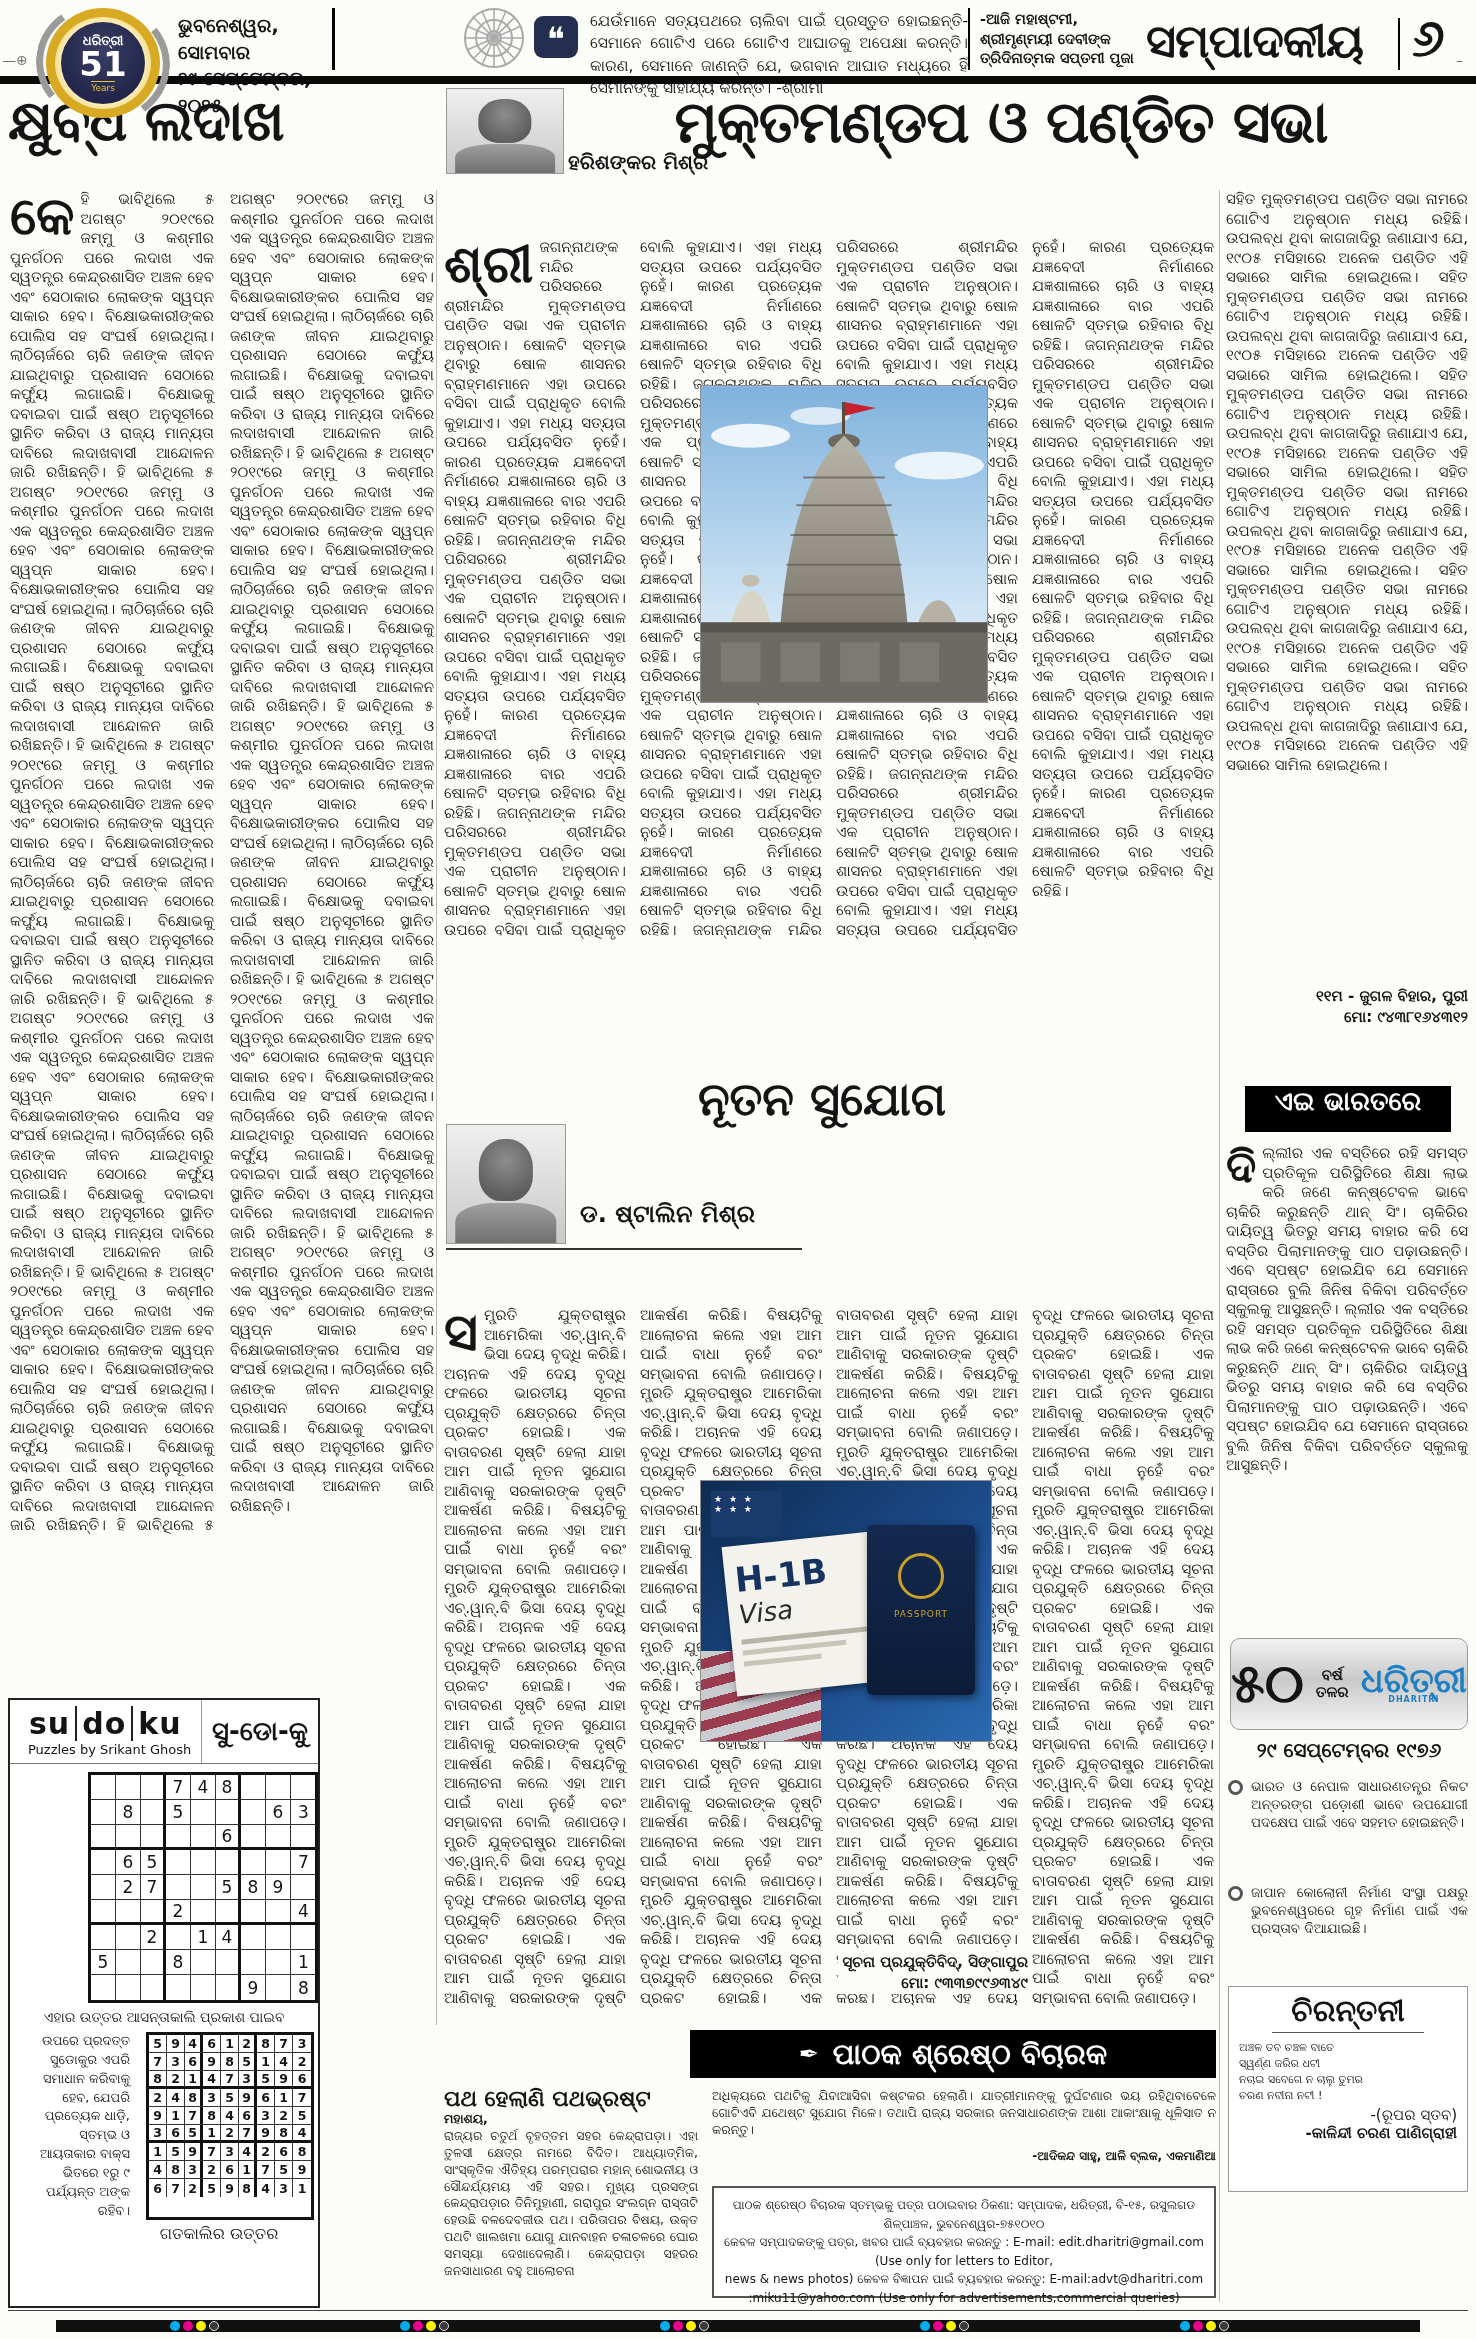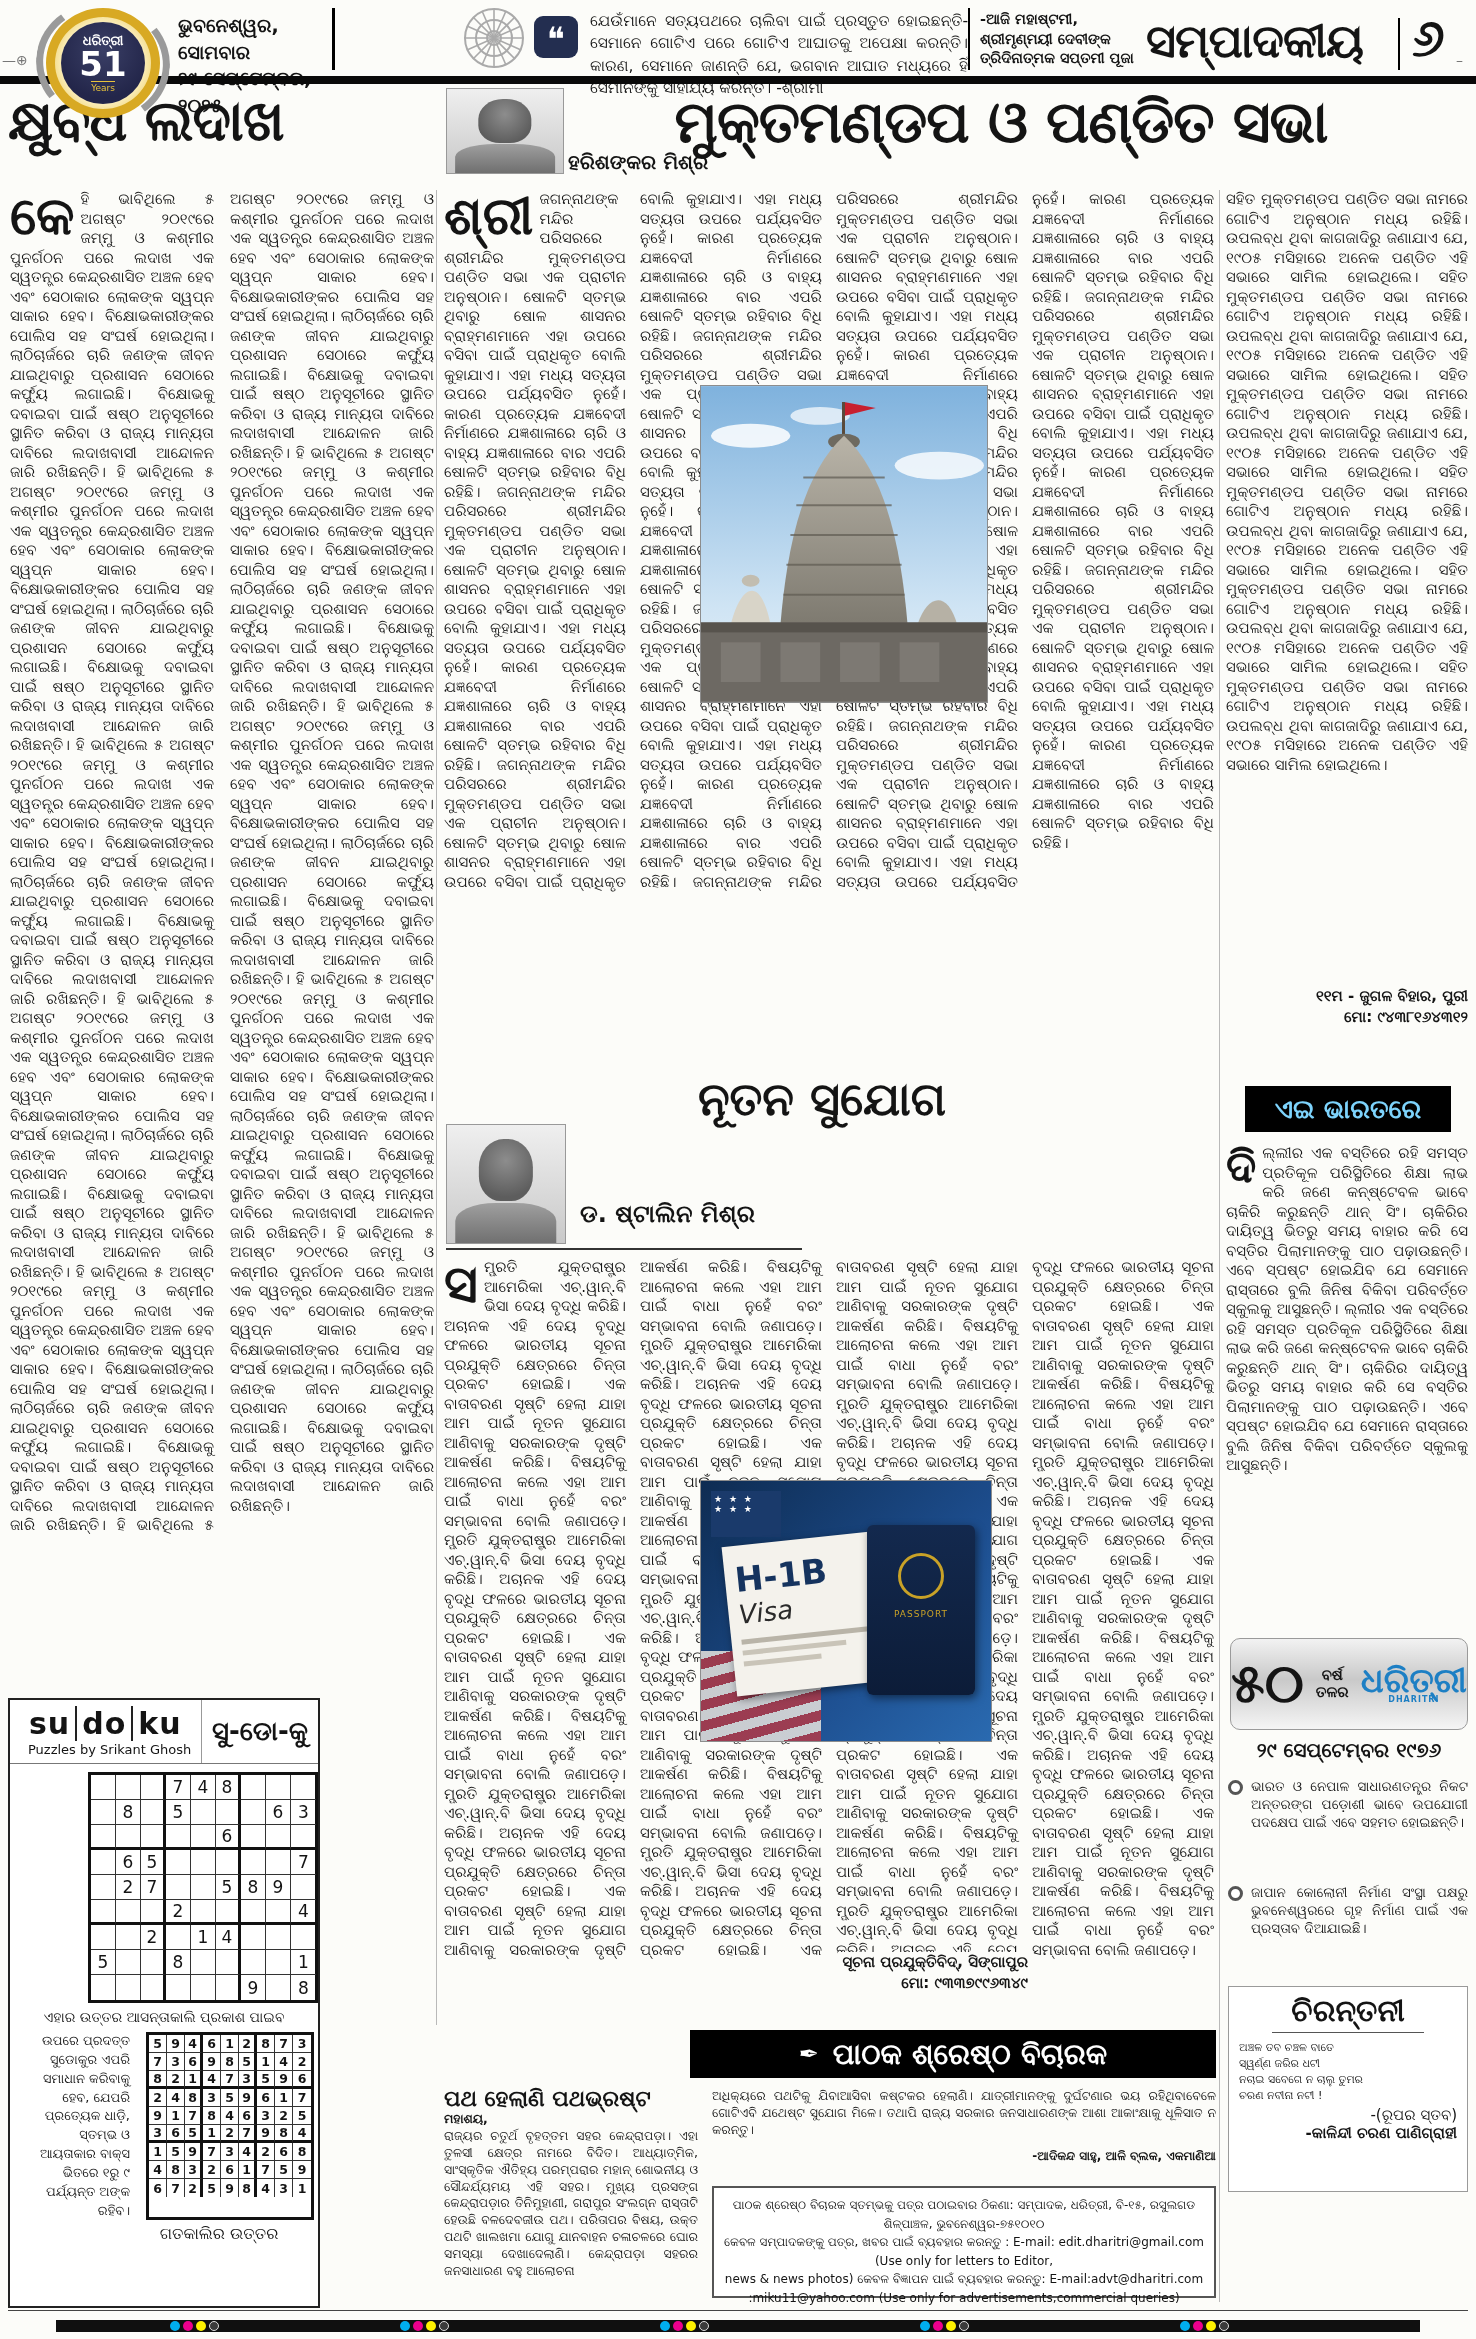--- a/index.html
+++ b/index.html
@@ -43,30 +43,30 @@
   .headline2 { left:578px; top:88px; width:846px; font-size:58px; font-weight:bold; text-align:center; letter-spacing:-1px; }
   .headline3 { left:622px; top:1072px; width:400px; font-size:46px; font-weight:bold; text-align:center; }
   .byline { font-size:20px; font-weight:bold; }
   .photo-author { background:linear-gradient(#ececec,#cmd 90%); background:linear-gradient(#efefef,#c9c9c9); border:1px solid #999; overflow:hidden; }
   .ph-head { position:absolute; left:50%; top:12%; width:46%; height:52%; transform:translateX(-50%);
     background:radial-gradient(circle at 50% 35%, #8d8d8d, #5d5d5d 75%); border-radius:46% 46% 40% 40%; }
   .ph-body { position:absolute; left:50%; bottom:-4%; width:86%; height:38%; transform:translateX(-50%);
     background:linear-gradient(#9f9f9f,#6a6a6a); border-radius:40% 40% 0 0; }
   .bodytext { font-size:15px; line-height:1.3; }
   .cols2 { column-count:2; column-gap:16px; }
-  .cols4 { column-count:4; column-gap:14px; }
+  .cols4 { column-count:4; column-gap:14px;margin-top:48px; }
   .dropcap { float:left; font-size:52px; line-height:0.95; font-weight:bold; margin:2px 6px 0 0; }
   .divider-v { background:#b9b9b9; width:1px; }
   .endsign { font-size:15px; font-weight:bold; text-align:right; background:#fcfcf9; z-index:4; line-height:1.4; }
 
   
   .photo-frame { border:1px solid #8d8d8d; z-index:3; background:#fff; }
 
   
-  .blackbox { background:#000; color:#7dd3fc; font-weight:bold; display:flex; align-items:center; justify-content:center; }
+  .blackbox { background:#000; color:#ffffff; font-weight:bold; display:flex; align-items:flex-start; justify-content:center; }
   .fy-banner { left:1230px; top:1638px; width:238px; height:92px; border-radius:10px;
     background:linear-gradient(#f2f2f2,#c9c9c9 45%,#f5f5f5); border:1px solid #9a9a9a;
     display:flex; align-items:center; justify-content:center; gap:6px; }
   .fy-50 { font-size:54px; font-weight:bold; line-height:1; }
   .fy-mid { font-size:15px; font-weight:bold; width:58px; text-align:center; line-height:1.15; }
   .fy-brand { font-size:34px; font-weight:bold; color:#1d7fc4; line-height:0.9; text-align:center; }
   .fy-brand small { display:block; font-size:8px; color:#1d7fc4; letter-spacing:1px; }
   .fy-date { left:1230px; top:1738px; width:238px; text-align:center; font-size:20px; font-weight:bold; }
   .bullet-item { display:flex; gap:8px; font-size:13.5px; line-height:1.32; }
   .bullet-ic { width:15px; height:15px; border:3px solid #555; border-radius:50%; background:#fff; flex:0 0 15px; margin-top:2px; }

